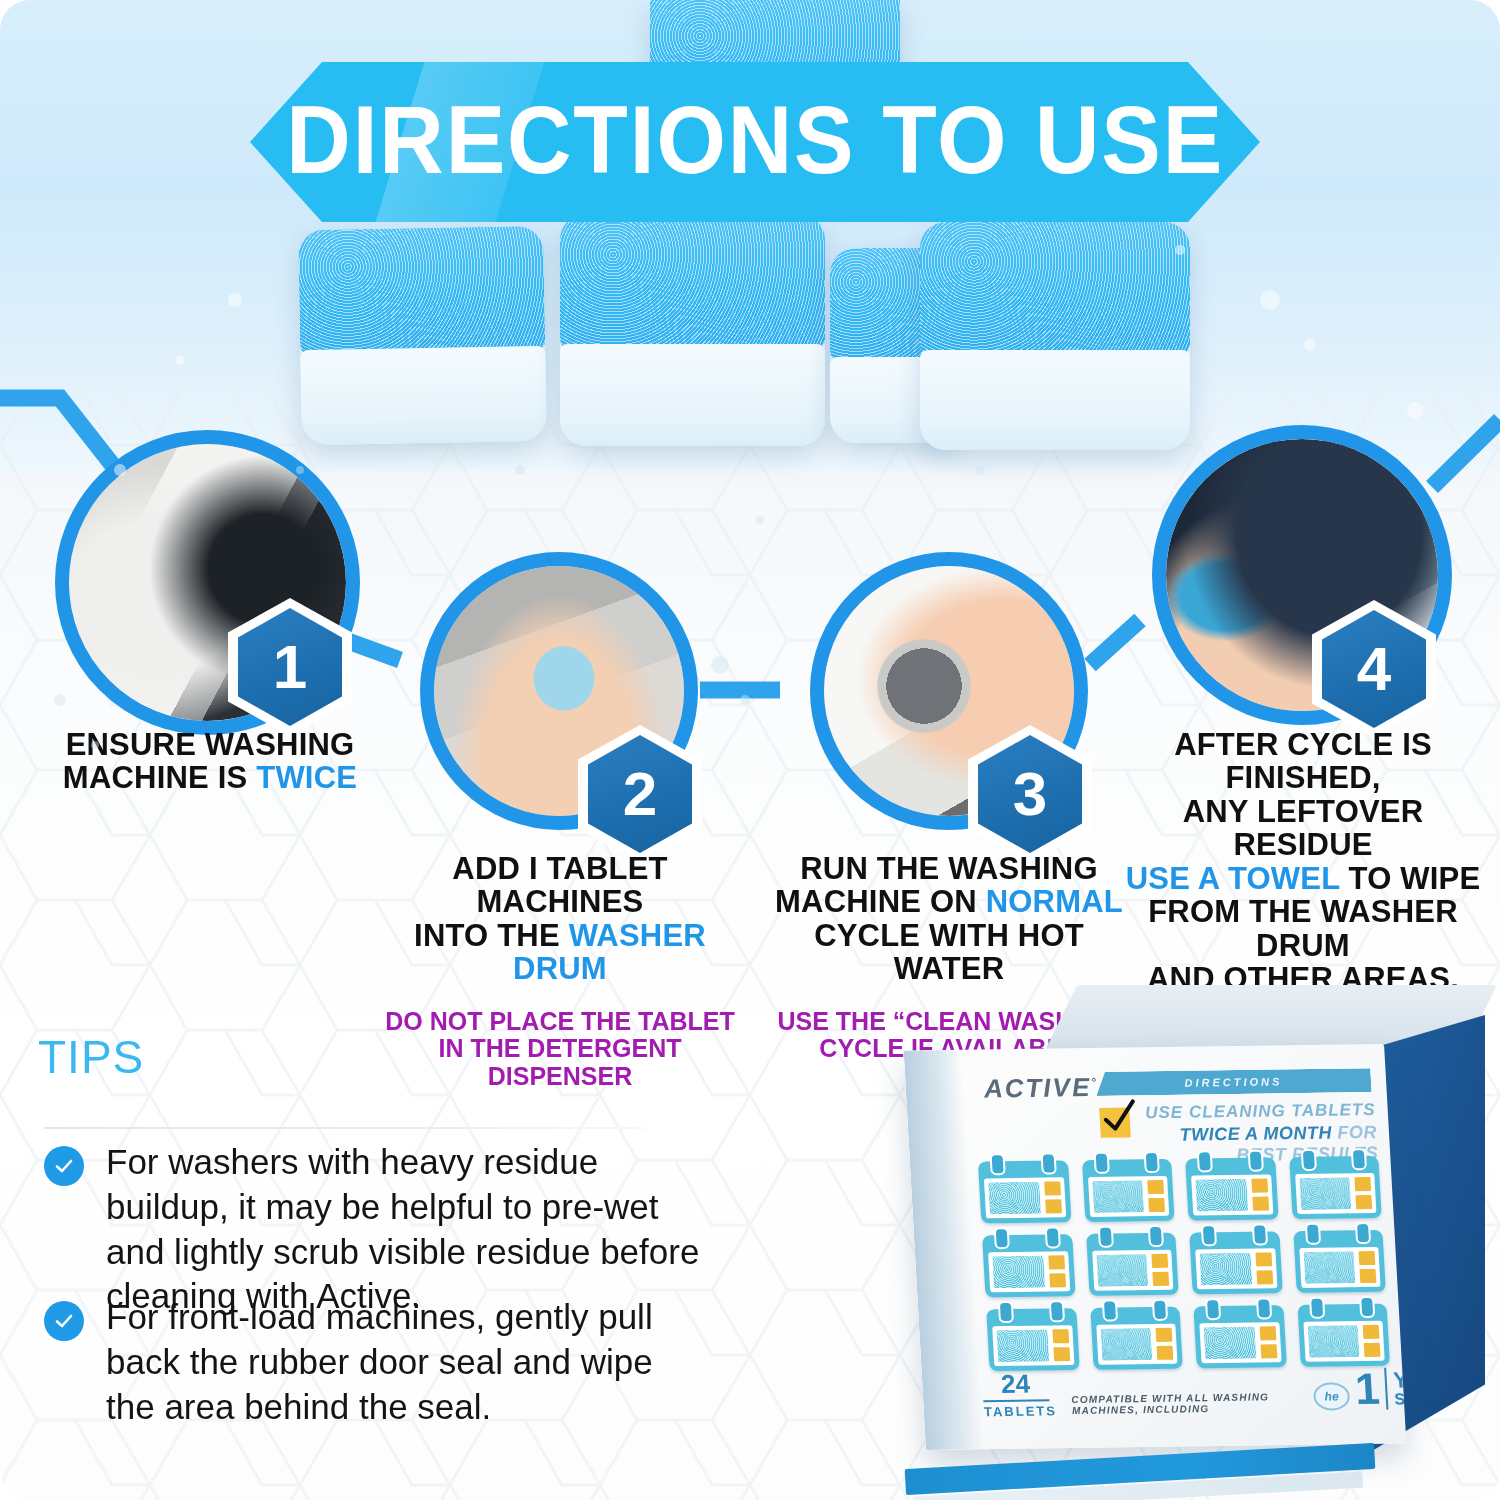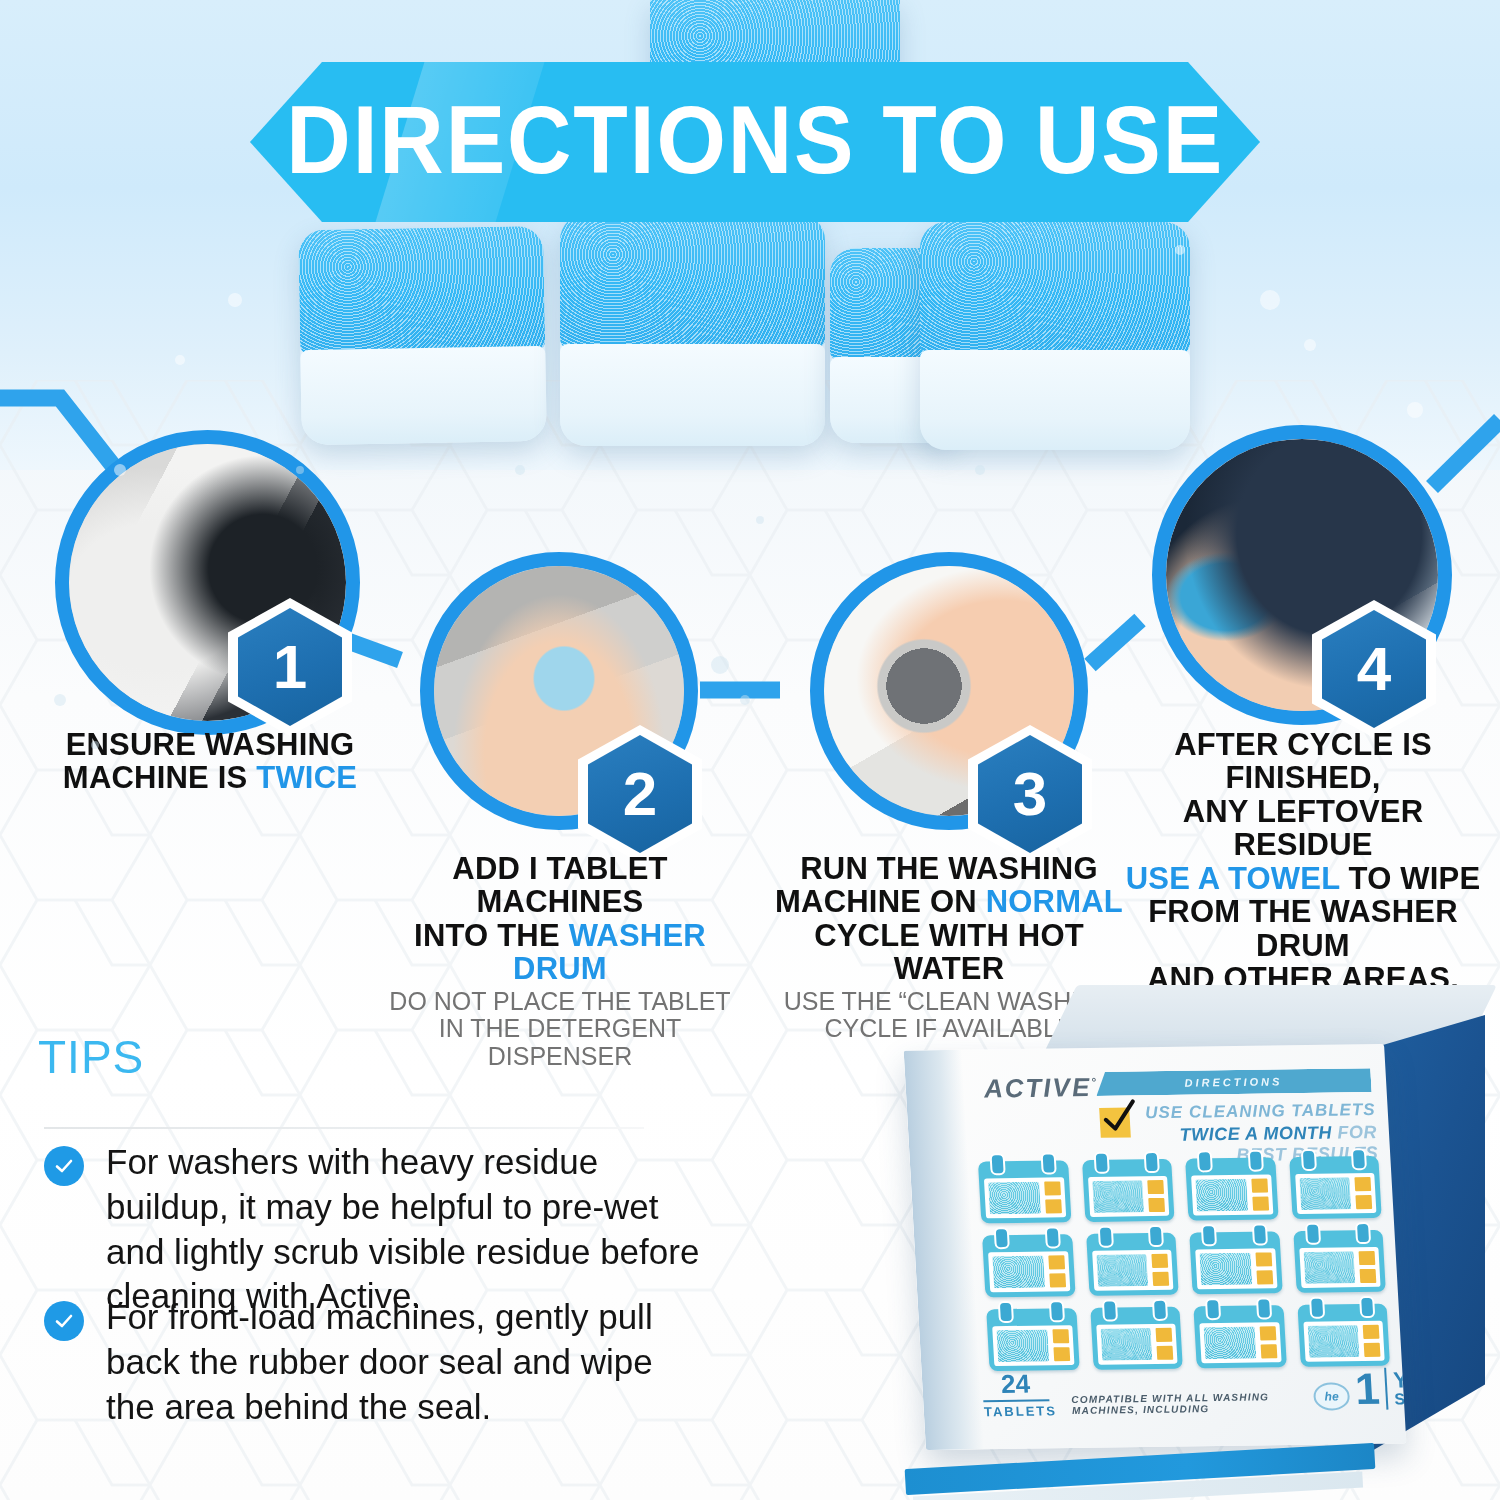--- a/index.html
+++ b/index.html
@@ -2,21 +2,21 @@
 <html><head>
 <meta charset="utf-8">
 <style>
   html,body{margin:0;padding:0;}
   body{
     width:1500px;height:1500px;
     font-family:"Liberation Sans", sans-serif;
     background:#ffffff;
     overflow:hidden;
   }
-  .stage{position:relative;width:1500px;height:1500px;overflow:hidden;background:#fdfdfe;}
+  .stage{position:relative;width:1500px;height:1500px;overflow:hidden;background:#fdfdfe;border-radius:30px;}
 
   
   .bg-top{
     position:absolute;left:0;top:0;width:1500px;height:470px;
     background:linear-gradient(180deg,#d8eefb 0%,#cfeafb 40%,#dff0fb 75%,#eef7fd 100%);
   }
   .bg-bottom{
     position:absolute;left:0;top:430px;width:1500px;height:1070px;
     background:linear-gradient(180deg,#f2f7fb 0%,#fbfcfd 25%,#ffffff 60%,#fdfdfd 100%);
   }
@@ -105,21 +105,21 @@
 
   
   .caption{
     position:absolute;text-align:center;
     font-family:"Liberation Sans Narrow","Liberation Sans",sans-serif;
     color:#101010;font-weight:700;
   }
   .caption .main{font-size:31px;line-height:1.08;letter-spacing:.2px;}
   .caption .hl{color:#2196e8;}
   .caption .sub{
-    font-size:25px;line-height:1.1;font-weight:400;margin-top:2px;color:#737373;
+    font-size:25px;line-height:1.1;font-weight:700;margin-top:22px;color:#a21caf;
     font-family:"Liberation Sans Narrow","Liberation Sans",sans-serif;
   }
 
   
   .tips-title{
     position:absolute;left:38px;top:1030px;
     color:#3bb8f0;font-size:46px;font-weight:400;letter-spacing:1px;
     font-family:"Liberation Sans Narrow","Liberation Sans",sans-serif;
   }
   .tips-rule{

